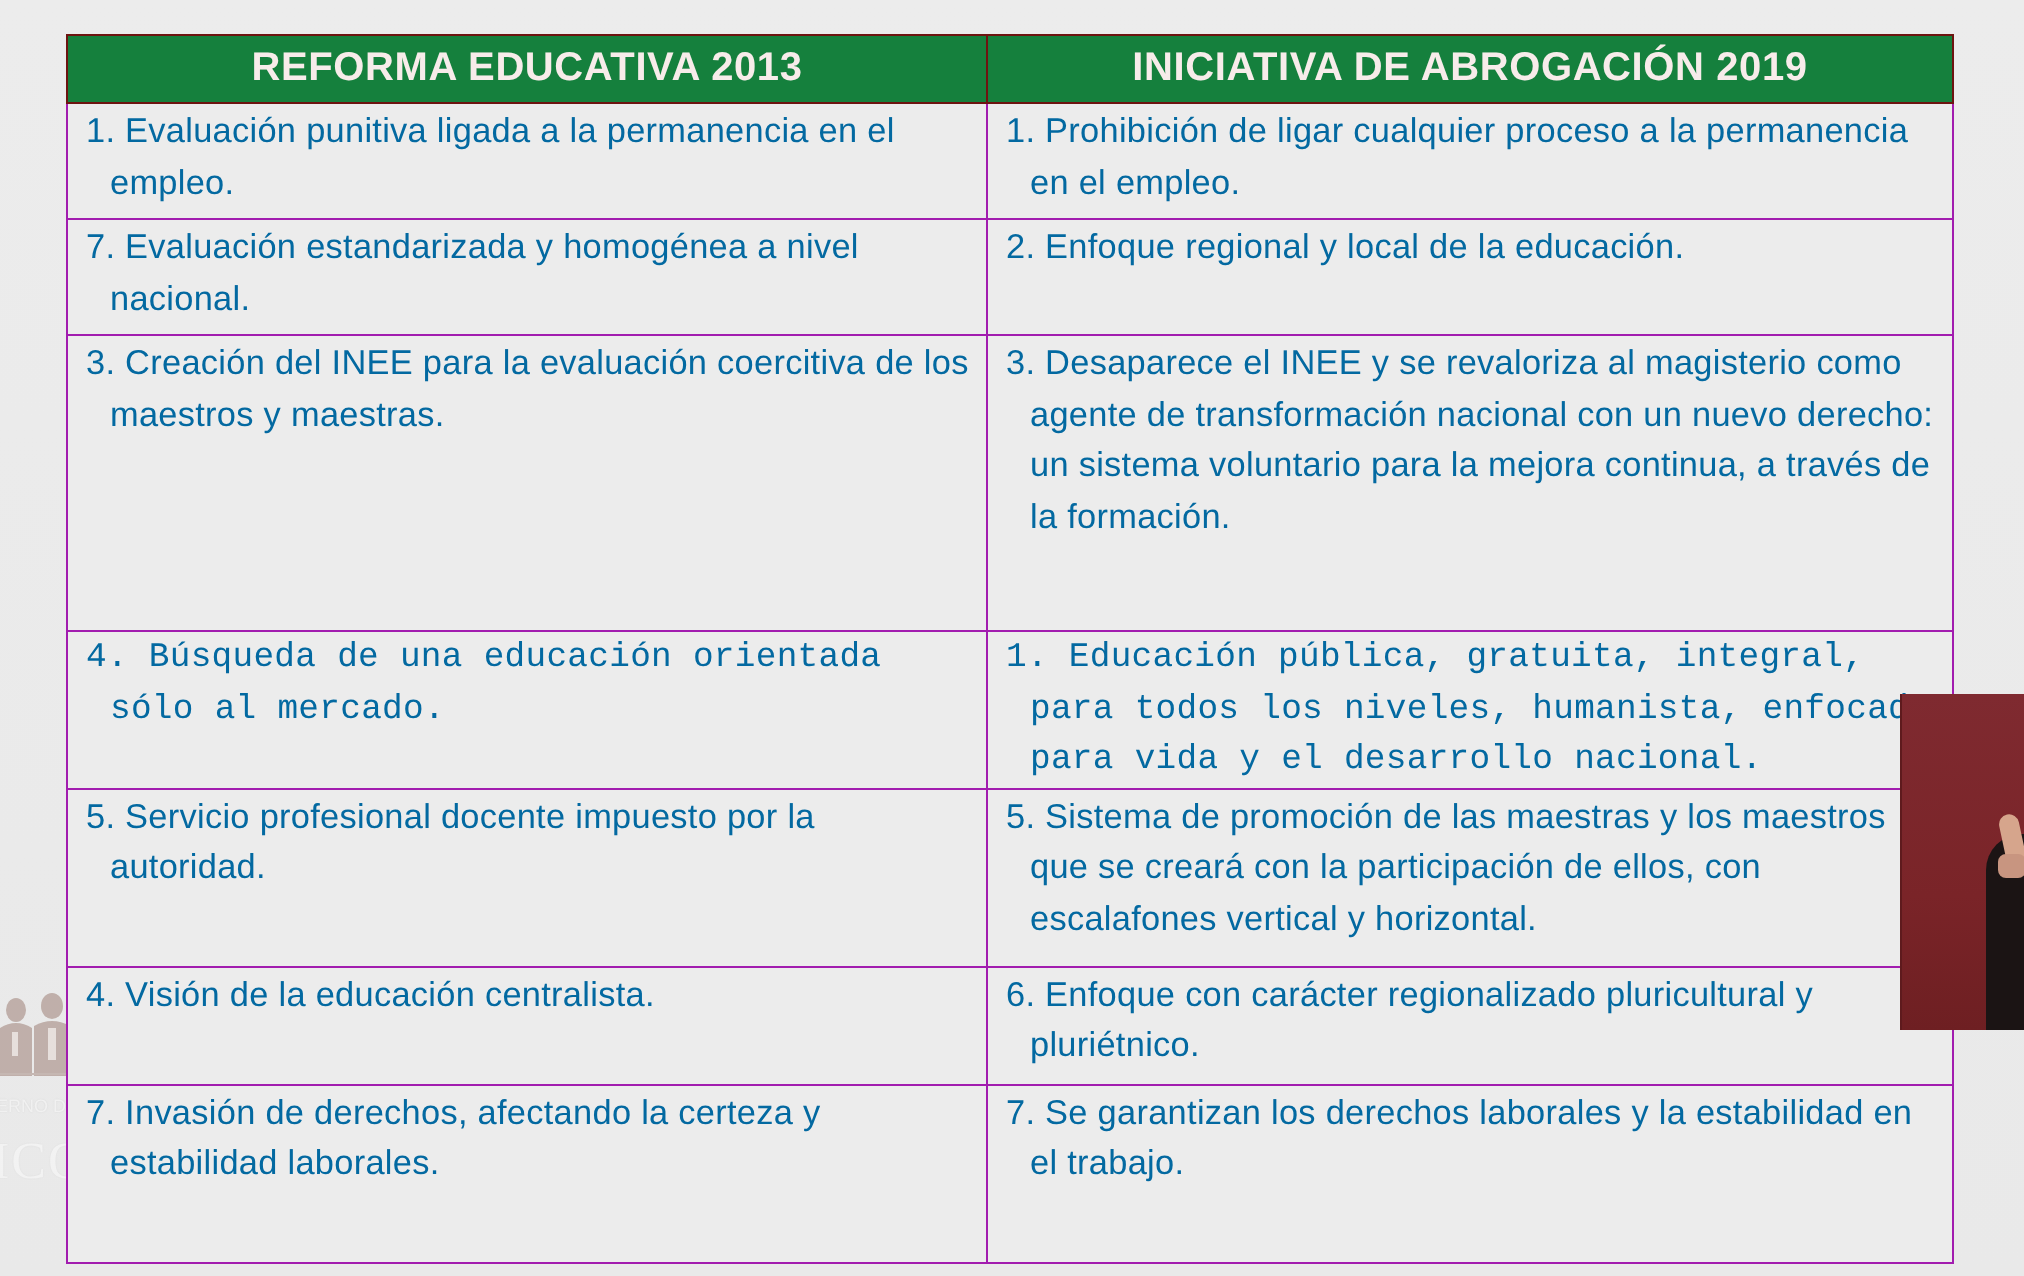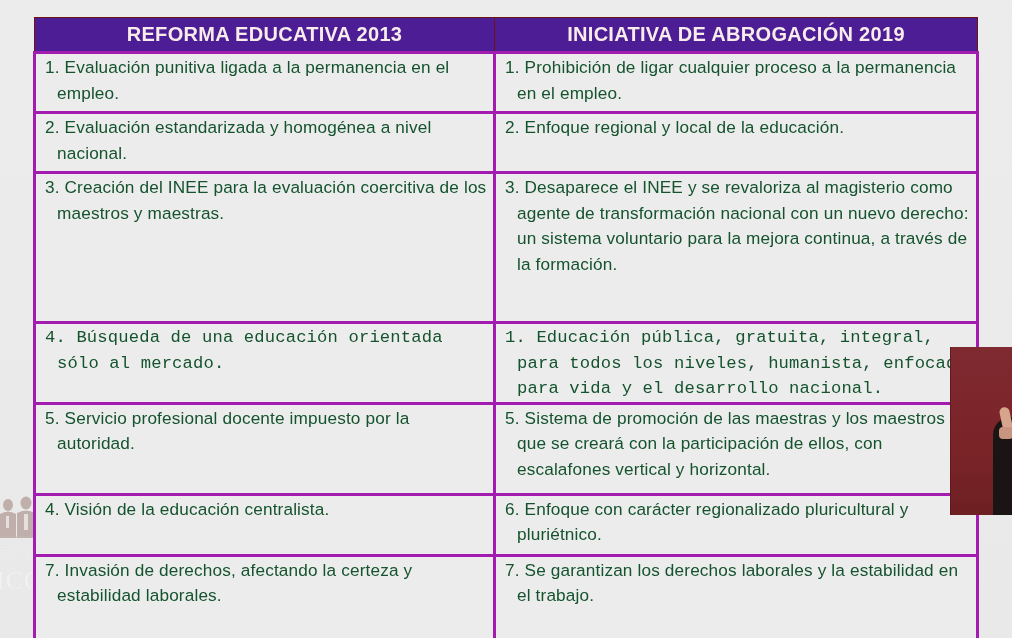--- a/index.html
+++ b/index.html
@@ -57,37 +57,37 @@
     left: 33px;
     top: 17px;
     width: 943px;
     border-collapse: collapse;
     table-layout: fixed;
     background: #ececec;
   }
   table.compare col.c1 { width: 460px; }
   table.compare col.c2 { width: 483px; }
   table.compare th {
-    background: #4c1d95;
+    background: #15803d;
     color: #f7ecea;
     font-weight: bold;
     font-size: 20px;
     height: 33px;
     padding: 0;
     text-align: center;
     letter-spacing: 0.3px;
     border: 1px solid #6d1410;
   }
   table.compare td {
-    border: 3px solid #a21caf;
+    border: 1px solid #a21caf;
     vertical-align: top;
     font-size: 17.2px;
     line-height: 25.5px;
     padding: 1px 4px 0 9px;
-    color: #14532d;
+    color: #0369a1;
     letter-spacing: 0.15px;
   }
   table.compare td .cell-text {
     display: block;
     padding-left: 12px;
     text-indent: -12px;
     white-space: normal;
   }
   tr.r1 td { height: 56px; }
   tr.r2 td { height: 56px; }
@@ -171,21 +171,21 @@
       <tr class="r1">
         <td>
             <span class="cell-text">1. Evaluación punitiva ligada a la permanencia en el empleo.</span>
           </td>
         <td>
             <span class="cell-text">1. Prohibición de ligar cualquier proceso a la permanencia en el empleo.</span>
           </td>
       </tr>
       <tr class="r2">
         <td>
-            <span class="cell-text">2. Evaluación estandarizada y homogénea a nivel nacional.</span>
+            <span class="cell-text">7. Evaluación estandarizada y homogénea a nivel nacional.</span>
           </td>
         <td>
             <span class="cell-text">2. Enfoque regional y local de la educación.</span>
           </td>
       </tr>
       <tr class="r3">
         <td>
             <span class="cell-text">3. Creación del INEE para la evaluación coercitiva de los maestros y maestras.</span>
           </td>
         <td>

